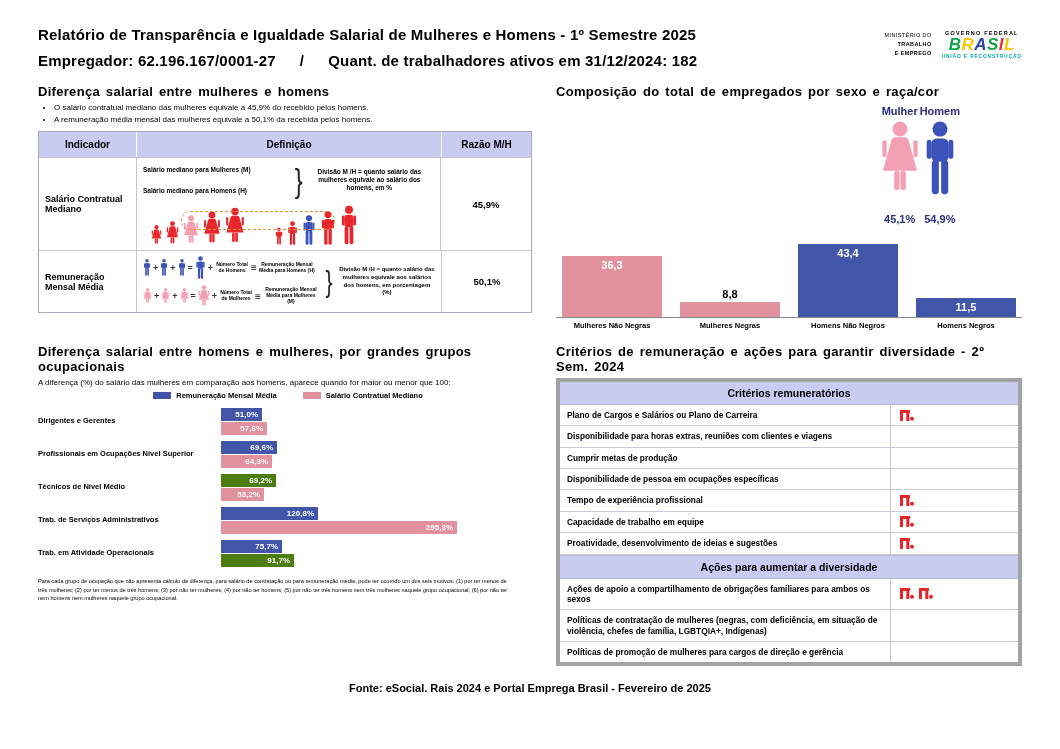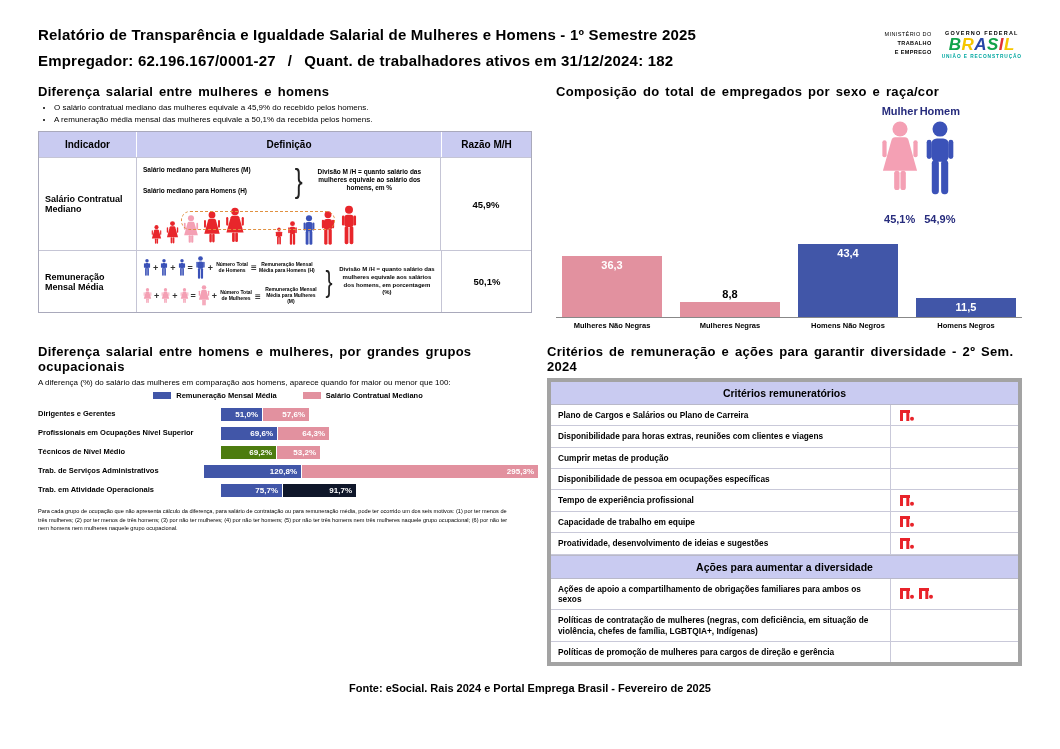--- a/index.html
+++ b/index.html
@@ -2,32 +2,32 @@
 <html style="--blue: #4156A8; --pink: #E2919F; --figure-red: #E8262B; --figure-pink: #F4A0B4; --figure-blue: #3B52B8; --navy: #272C7D; --table-header-bg: #C9CBF1; --marker-red: #E8232A; --highlight-dash: #E09040; --gov-teal: #00A7A0;"><head>
 <meta charset="utf-8">
 <style>
   html,body{margin:0;padding:0;background:#fff;}
   .page{width:1060px;height:749px;box-sizing:border-box;position:relative;background:#fff;
         font-family:"Liberation Sans",sans-serif;color:#000;padding:22px 38px 0;overflow:hidden;}
 
   
   header{display:flex;justify-content:space-between;align-items:flex-start;margin-bottom:10px;}
   .titles h1{margin:0;font-size:15px;font-weight:700;line-height:26px;letter-spacing:.2px;}
-  .title2{display:flex;gap:12px;}
-  .logos{display:flex;gap:10px;padding-top:8px;}
+  .title2{display:flex;gap:24px;}
+  .logos{display:flex;align-items:center;gap:10px;padding-top:8px;}
   .ministry{text-align:right;font-size:5.5px;line-height:1.6;letter-spacing:.4px;}
   .ministry .b{font-weight:700;}
   .gov{display:flex;flex-direction:column;align-items:center;}
   .gov-top{font-size:5.5px;font-weight:700;letter-spacing:1.2px;}
   .brasil{font-size:17px;font-weight:700;font-style:italic;letter-spacing:.5px;line-height:1.05;}
   .gov-bottom{font-size:4.8px;font-weight:700;letter-spacing:.9px;color:var(--gov-teal);}
 
   
   .cols{display:grid;grid-template-columns:500px 1fr;column-gap:18px;}
-  .cols+.cols{margin-top:14px;gap:9px;}
+  .cols+.cols{margin-top:14px;}
   h2{margin:0 0 4px;font-size:13px;font-weight:700;letter-spacing:.3px;word-spacing:2px;}
 
   
   .bullets{margin:3px 0 0;padding-left:16px;}
   .bullets li{font-size:8px;margin:3px 0;}
   .ind-table{border:1px solid #a9a9bb;margin-top:7px;width:492px;}
   .ind-row{display:grid;grid-template-columns:97px 1fr 90px;}
   .ind-head{background:var(--table-header-bg);}
   .ind-head div{font-size:10px;font-weight:700;text-align:center;padding:7px 0;border-left:1px solid #fff;}
   .ind-head div:first-child{border-left:none;}
@@ -70,21 +70,21 @@
   .ccats div{width:100px;text-align:center;font-size:7.5px;font-weight:700;}
 
   
   .sub{margin:1px 0 3px;font-size:8px;}
   .legend{display:flex;justify-content:center;gap:26px;margin:4px 0 8px;}
   .legend .item{display:flex;align-items:center;gap:5px;font-size:7.5px;font-weight:700;}
   .swatch{width:18px;height:7px;display:inline-block;}
   .occ-group{display:flex;margin-bottom:6px;}
   .occ-cat{width:178px;text-align:left;font-size:7.5px;font-weight:700;padding-right:5px;
            align-self:center;line-height:1.1;}
-  .occ-bars{display:flex;gap:1px;}
+  .occ-bars{display:flex;flex-direction:column;gap:1px;}
   .occ-bar{height:13px;position:relative;}
   .occ-bar .val{position:absolute;right:4px;top:0;line-height:13px;color:#fff;font-size:8px;font-weight:700;}
   .footnote{margin-top:10px;width:474px;font-size:5.6px;line-height:1.55;}
 
   
   .crit-table{border:4px solid #a3a3a3;}
   .crit-band{background:var(--table-header-bg);text-align:center;font-size:10.5px;font-weight:700;
              padding:5px 0;border-bottom:1px solid #b9b9c9;}
   .crit-row{display:flex;border-bottom:1px solid #c9c9d9;align-items:stretch;}
   .crit-row:last-child{border-bottom:none;}
@@ -367,21 +367,21 @@
                 <span class="val">295,3%</span>
               </div>
           </div>
         </div>
         <div class="occ-group">
           <div class="occ-cat">Trab. em Atividade Operacionais</div>
           <div class="occ-bars">
             <div class="occ-bar" style="width: 61px; background: rgb(65, 86, 168);">
                 <span class="val">75,7%</span>
               </div>
-            <div class="occ-bar" style="width: 73px; background: #0f172a;">
+            <div class="occ-bar" style="width: 73px; background: #4d7c0f;">
                 <span class="val">91,7%</span>
               </div>
           </div>
         </div>
       </div>
       <p class="footnote">Para cada grupo de ocupação que não apresenta cálculo da diferença, para salário de contratação ou para remuneração média, pode ter ocorrido um dos seis motivos: (1) por ter menos de três mulheres; (2) por ter menos de três homens; (3) por não ter mulheres; (4) por não ter homens; (5) por não ter três homens nem três mulheres naquele grupo ocupacional; (6) por não ter nem homens nem mulheres naquele grupo ocupacional.</p>
     </section>
 
     <section>
       <h2>Critérios de remuneração e ações para garantir diversidade - 2º Sem. 2024</h2>

